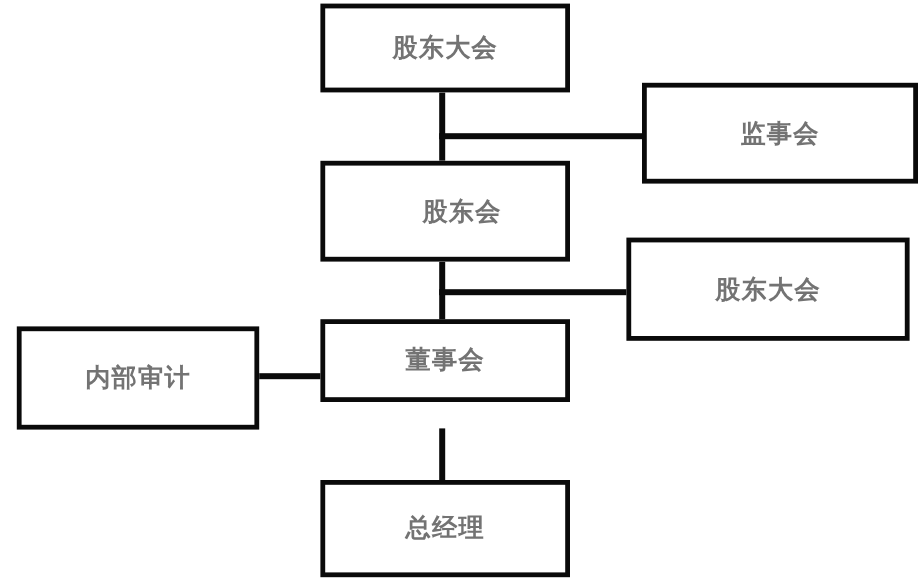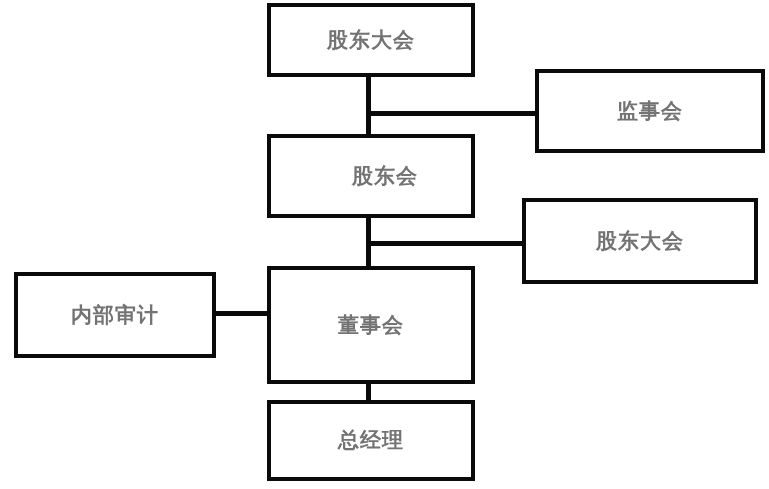--- a/index.html
+++ b/index.html
@@ -42,21 +42,21 @@
     position: absolute;
     background: #0a0a0a;
     z-index: 1;
   }
   .connector.v { width: 5px; }
   .connector.h { height: 5px; }
 
   
   #node-shareholders-general-meeting { left: 267px; top: 3px;   width: 208px; height: 74px; }
   #node-shareholders-meeting         { left: 267px; top: 134px; width: 208px; height: 84px; padding-left: 28px; }
-  #node-board-of-directors           { left: 267px; top: 266px; width: 208px; height: 118px; }
+  #node-board-of-directors           { left: 267px; top: 266px; width: 208px; height: 69px; }
   #node-general-manager              { left: 267px; top: 400px; width: 208px; height: 81px; }
 
   
   #node-board-of-supervisors { left: 535px; top: 69px;  width: 230px; height: 84px; }
   #node-board-secretary      { left: 522px; top: 198px; width: 236px; height: 86px; }
 
   
   #node-internal-audit { left: 14px; top: 272px; width: 202px; height: 86px; }
 
   

